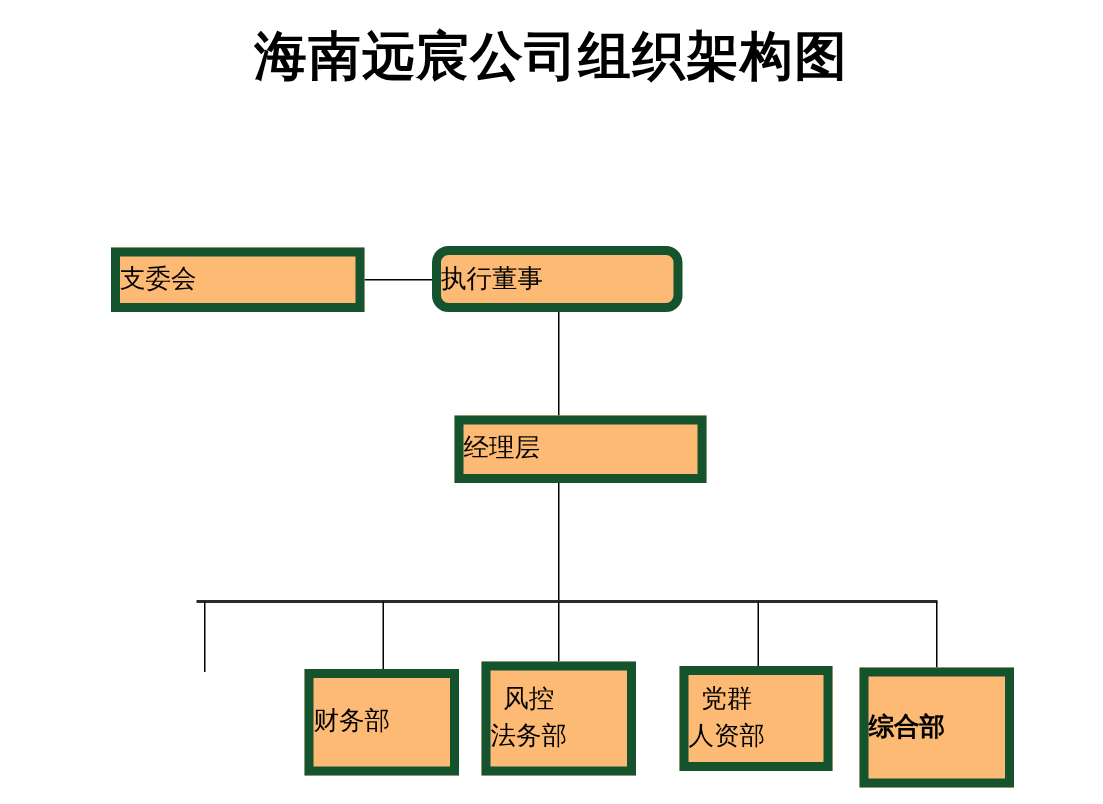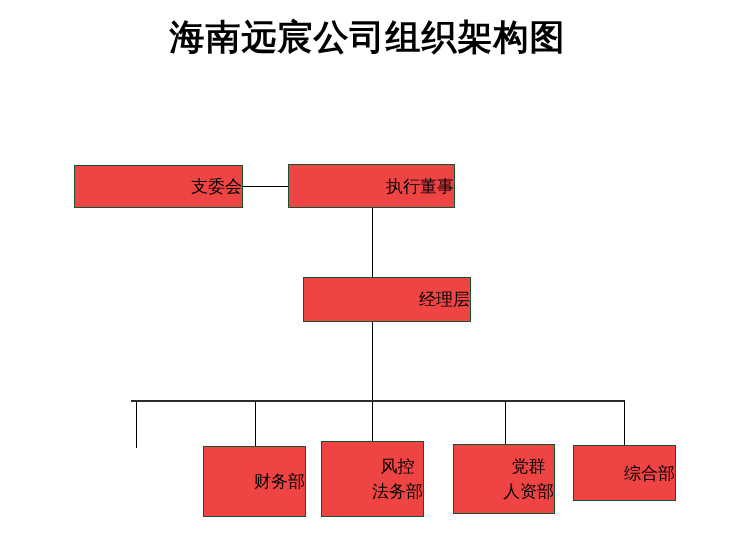--- a/index.html
+++ b/index.html
@@ -30,45 +30,45 @@
     font-weight: bold;
     color: #000000;
     letter-spacing: 1px;
     font-family: "DejaVu Serif", "Liberation Serif", serif;
     white-space: nowrap;
   }
   
   .node {
     position: absolute;
     box-sizing: border-box;
-    border: 1px solid #14532d;
-    background: #ef4444;
+    border: 6px solid #14532d;
+    background: #fdba74;
     display: flex;
     align-items: center;
-    justify-content: flex-end;
+    justify-content: flex-start;
     text-align: center;
     color: #000000;
     font-size: 17px;
     line-height: 1.45;
     font-family: "DejaVu Serif", "Liberation Serif", serif;
   }
   .node-label {
     display: block;
     white-space: pre-line;
   }
   
   #node-party-committee { left: 74px;  top: 165px; width: 169px; height: 43px; }
-  #node-exec-director   { left: 288px; top: 164px; width: 167px; height: 44px; }
+  #node-exec-director   { left: 288px; top: 164px; width: 167px; height: 44px; border-radius: 11px; }
   #node-management      { left: 303px; top: 277px; width: 168px; height: 45px; }
 
   #node-business        { left: 85px;  top: 448px; width: 103px; height: 69px; }
   #node-finance         { left: 203px; top: 446px; width: 103px; height: 71px; }
   #node-risk-legal      { left: 321px; top: 441px; width: 103px; height: 76px; }
   #node-party-hr        { left: 453px; top: 444px; width: 102px; height: 70px; }
-  #node-general         { left: 573px; top: 445px; width: 103px; height: 56px; }
+  #node-general         { left: 573px; top: 445px; width: 103px; height: 80px; font-weight: bold; }
 
   
   .conn {
     position: absolute;
     background: #000000;
   }
   .conn-h { height: 1px; }
   .conn-v { width: 1px; }
 
   

